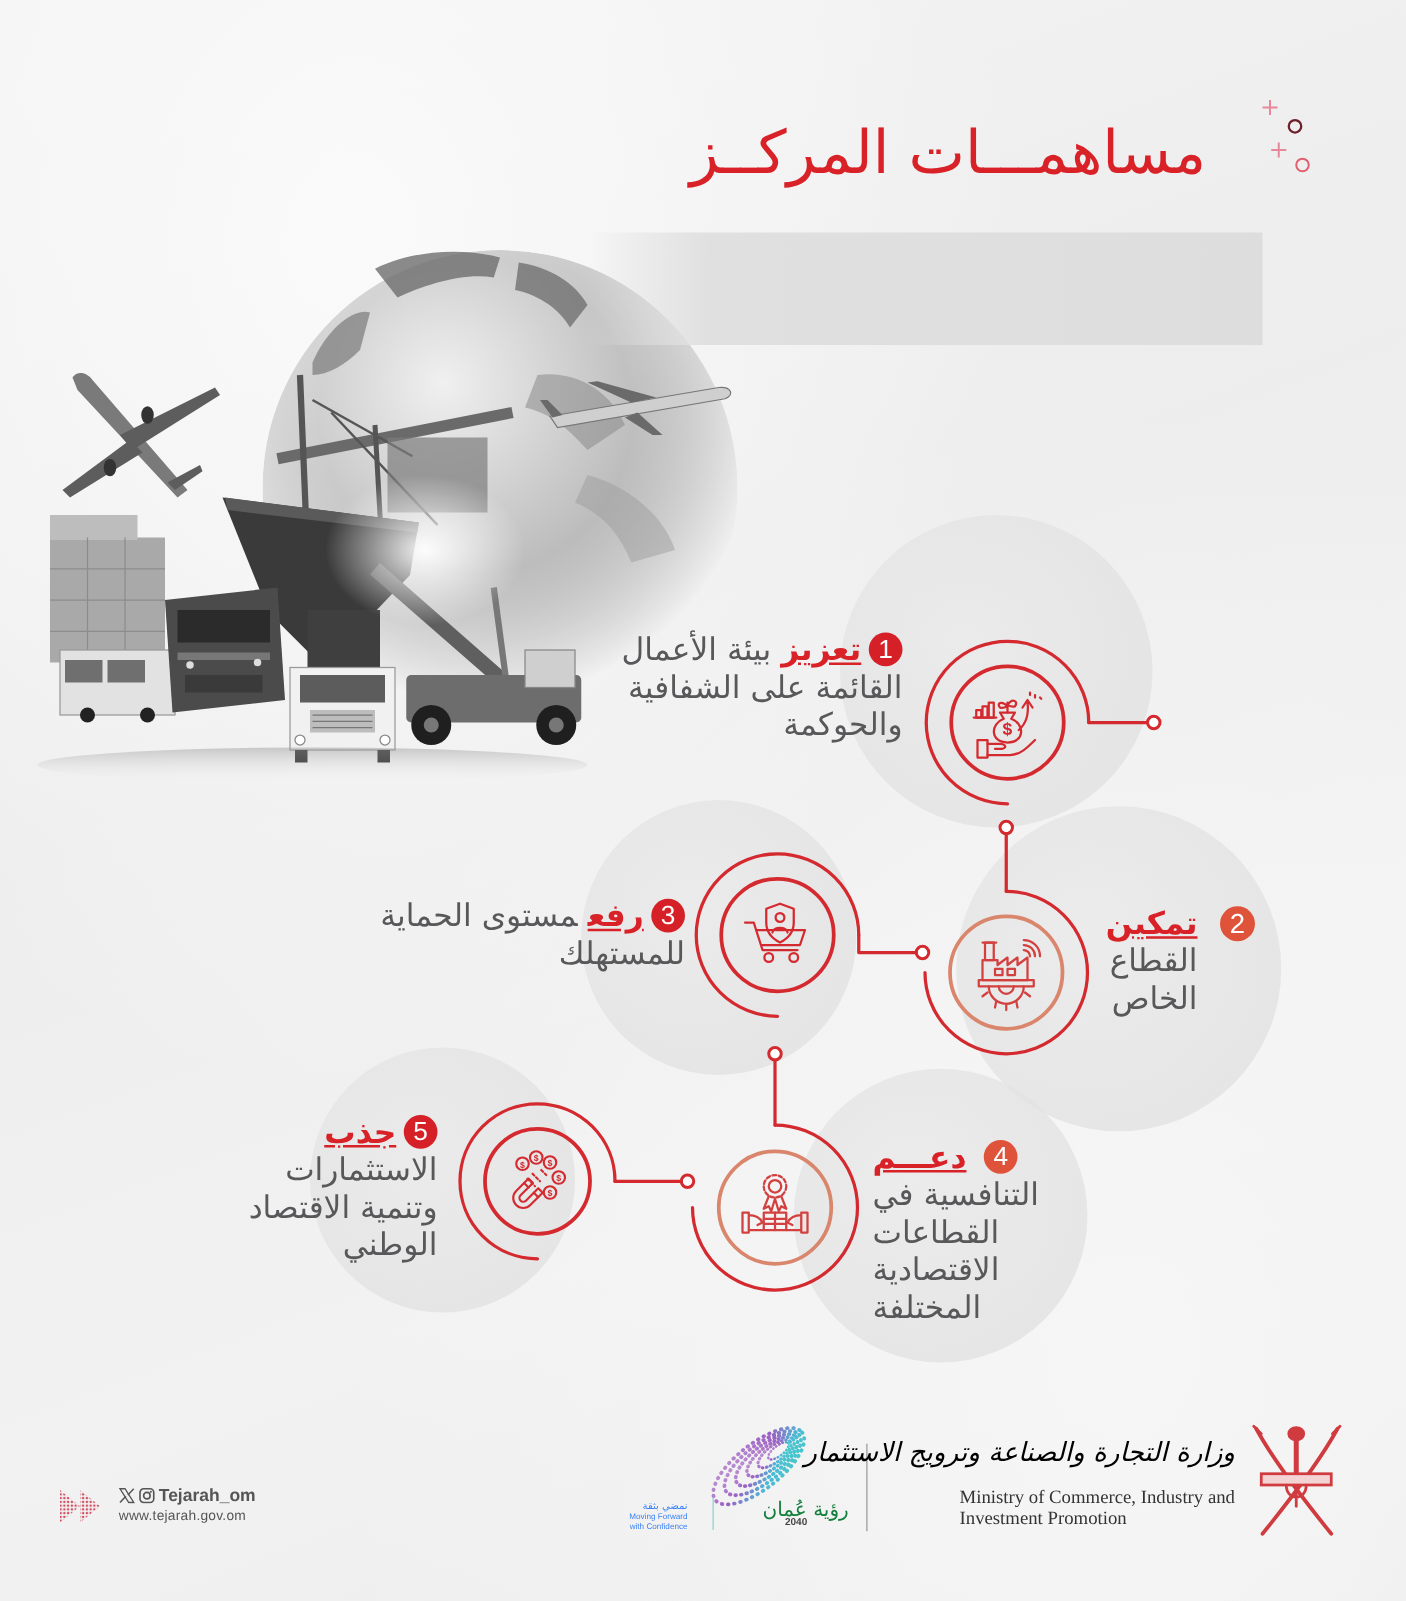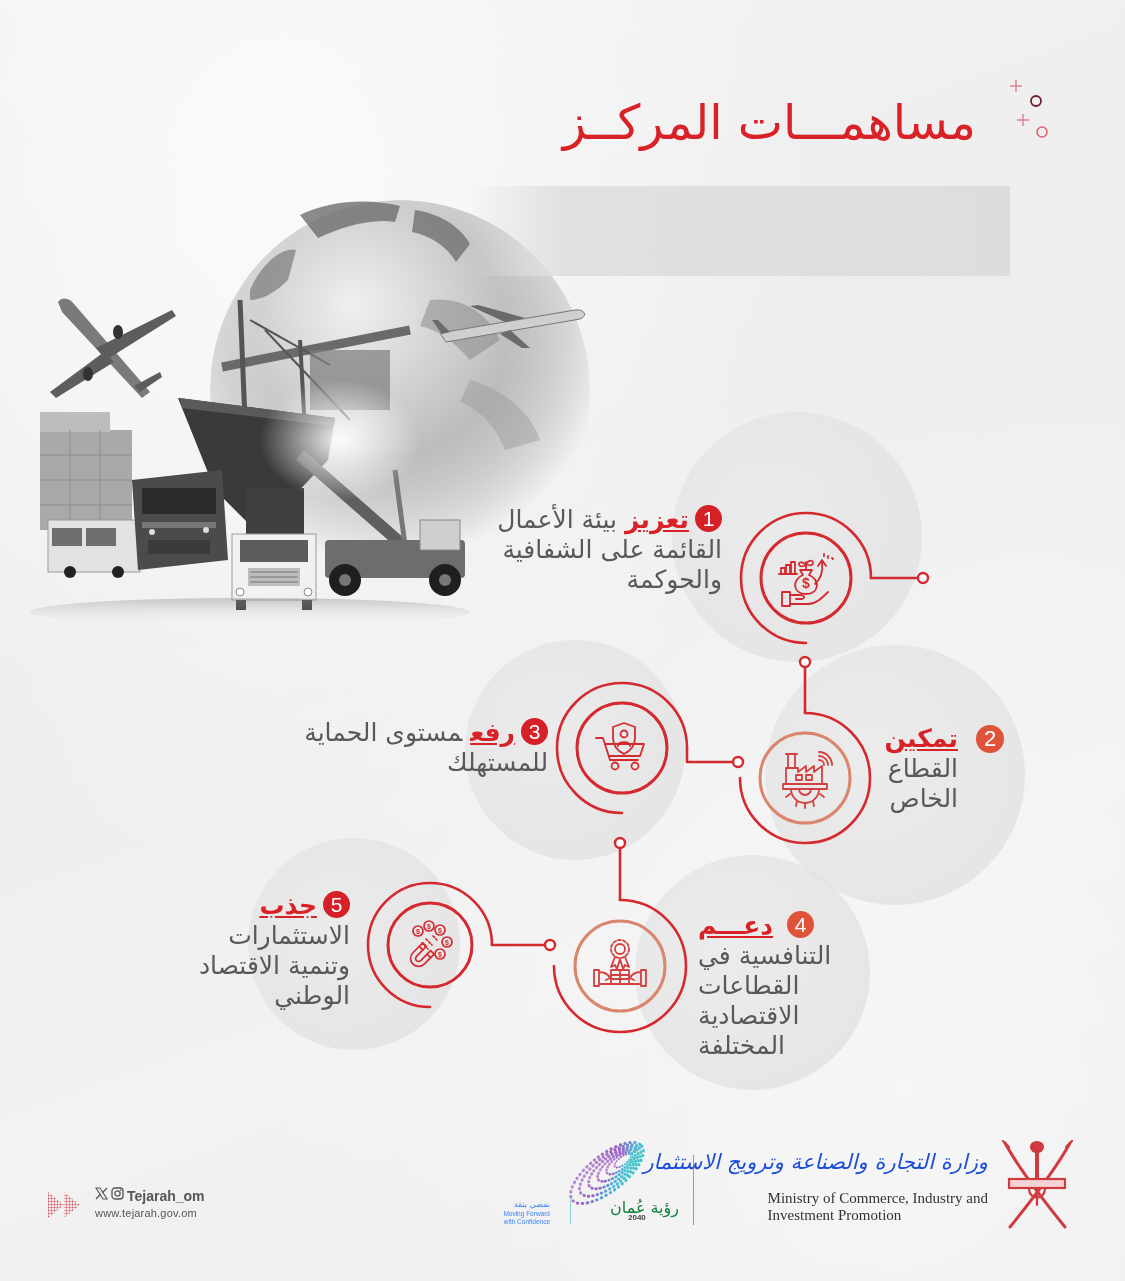--- a/index.html
+++ b/index.html
@@ -13,40 +13,40 @@
   }
   .abs { position: absolute; }
   .layer { position: absolute; left: 0; top: 0; }
 
   
   .disc { position: absolute; border-radius: 50%; background: radial-gradient(circle at 40% 40%, #e9e9e9 0%, #e2e2e2 60%, #dedede 100%); opacity: .75; }
 
   
   .title-band { position: absolute; left: 470px; top: 186px; width: 540px; height: 90px;
     background: linear-gradient(to right, rgba(222,222,222,0) 0%, #e0e0e0 18%, #dddddd 100%); }
-  .title { position: absolute; right: 149px; top: 92px; direction: rtl; text-align: right; }
+  .title { position: absolute; right: 160px; top: 92px; direction: rtl; text-align: right; }
   .t-line { font-size: 48px; line-height: 60px; white-space: nowrap; }
   .t-red { color: #d92128; }
   .t-gray { color: #5b5b5d; }
 
   
   .item { position: absolute; direction: rtl; color: #58585a; font-size: 25px; line-height: 30px; white-space: nowrap; }
   .item .line { display: block; }
   .hl { color: #d92128; font-weight: bold; margin-left: 8px; text-decoration: underline; }
   .badge { display: inline-block; width: 27px; height: 27px; border-radius: 50%; color: #fff;
     font-family: "Liberation Sans", sans-serif; font-size: 21px; line-height: 27px; text-align: center;
     vertical-align: 2px; margin-left: 6px; }
   .badge-solo { position: absolute; width: 28px; height: 28px; border-radius: 50%; color: #fff;
     font-family: "Liberation Sans", sans-serif; font-size: 22px; line-height: 28px; text-align: center; }
 
   
   .social { position: absolute; left: 95px; top: 1187px; font-family: "Liberation Sans", sans-serif; color: #555; }
-  .social .handle { font-size: 14px; font-weight: bold; line-height: 18px; display: flex; align-items: flex-start; gap: 3px; }
+  .social .handle { font-size: 14px; font-weight: bold; line-height: 18px; display: flex; align-items: center; gap: 3px; }
   .social .site { font-size: 11px; line-height: 16px; letter-spacing: .2px; }
-  .ministry-ar { position: absolute; right: 137px; top: 1150px; direction: rtl; font-size: 21px; color: #1d4ed8; white-space: nowrap; font-style: italic; }
+  .ministry-ar { position: absolute; right: 137px; top: 1150px; direction: rtl; font-size: 21px; color: #000000; white-space: nowrap; font-style: italic; }
   .ministry-en { position: absolute; right: 137px; top: 1190px; text-align: left; font-family: "Liberation Serif", serif; font-size: 15px; line-height: 17px; color: #333; }
   .vis-ar { position: absolute; left: 610px; top: 1198px; direction: rtl; font-size: 16px; color: #15803d; }
   .vis-year { position: absolute; left: 628px; top: 1213px; font-family: "Liberation Sans", sans-serif; font-size: 8px; font-weight: bold; color: #444; }
   .tag { position: absolute; left: 494px; top: 1200px; text-align: right; color: #3b82f6; width: 56px; }
   .tag .ar { direction: rtl; font-size: 8px; line-height: 10px; }
   .tag .en { font-family: "Liberation Sans", sans-serif; font-size: 6.5px; line-height: 7.5px; }
   .vdiv { position: absolute; background: #9a9a9a; width: 1px; }
 </style>
 </head>
 <body>

